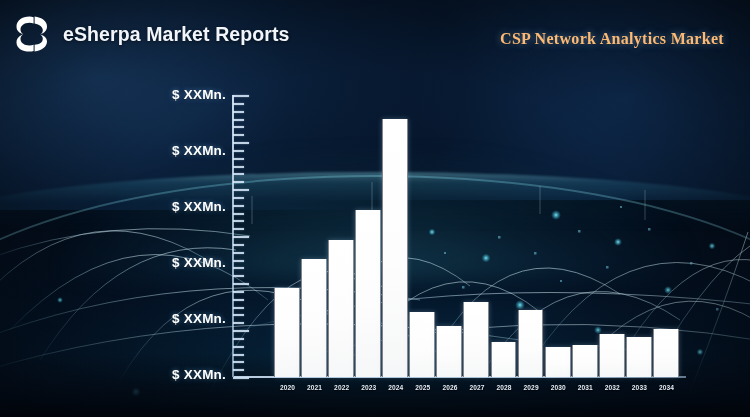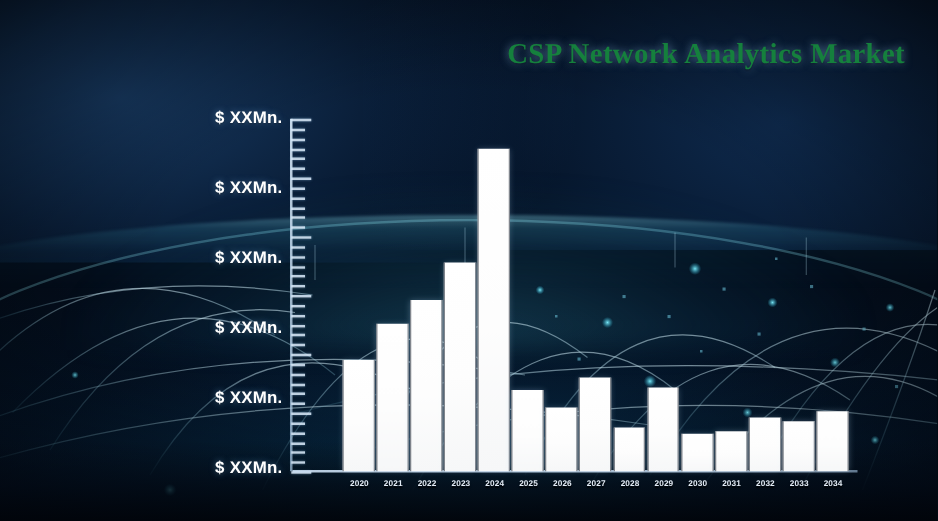--- a/index.html
+++ b/index.html
@@ -96,23 +96,23 @@
     color: #f2f6fb;
     font-size: 19.5px;
     font-weight: bold;
     letter-spacing: 0.1px;
     white-space: nowrap;
     text-shadow: 0 1px 3px rgba(0,0,0,0.5);
   }
   .report-title {
     position: absolute;
     right: 26px; top: 30px;
-    color: #15803d;
+    color: #fdba74;
     font-family: "Liberation Serif", serif;
-    font-size: 23px;
+    font-size: 16px;
     font-weight: bold;
     letter-spacing: 0.3px;
     white-space: nowrap;
     text-shadow: 0 0 7px rgba(150,200,245,0.55), 0 1px 2px rgba(0,0,0,0.55);
     z-index: 6;
   }
 
   
   .chart {
     position: absolute;
@@ -267,20 +267,38 @@
       <rect x="444" y="252" width="2" height="2"></rect>
       <rect x="660" y="330" width="2" height="2"></rect>
       <rect x="560" y="280" width="2" height="2"></rect>
       <rect x="620" y="206" width="2" height="2"></rect>
     </g>
   </svg>
 
   <div class="vignette"></div>
   <div class="bottom-fade"></div>
 
+  <div class="brand">
+    <svg class="brand-logo" viewBox="0 0 44 42">
+      <g fill="#ffffff">
+        <path d="M19.5 3.5 C 12 3.5 6.5 7.5 6.5 13.5 C 6.5 18 9.5 20 13 21.2
+                 C 11.2 19.8 10.5 18.4 10.5 16.6 C 10.5 12.6 14.2 9.8 19.5 9.8
+                 C 21.2 9.8 22.4 10 23.6 10.4 L 23.6 4.2 C 22.3 3.8 21 3.5 19.5 3.5 Z"></path>
+        <path d="M13.3 21.3 C 9.8 22.6 6.5 25.2 6.5 29.4 C 6.5 35 12 38.5 19.5 38.5
+                 C 21 38.5 22.3 38.3 23.6 37.9 L 23.6 31.8 C 22.4 32.2 21.2 32.4 19.5 32.4
+                 C 14.2 32.4 10.5 29.8 10.5 26 C 10.5 24 11.4 22.5 13.3 21.3 Z"></path>
+        <path d="M24.6 3.6 L 24.6 10.6 C 29.6 11.6 32.8 14.2 32.8 17.2
+                 C 32.8 19 31.9 20.4 30.3 21.4 C 34 20.2 37 17.8 37 13.6
+                 C 37 8.2 31.8 4.4 24.6 3.6 Z"></path>
+        <path d="M30.4 21.5 C 32 22.6 32.8 24 32.8 25.8 C 32.8 29.4 29.4 31.6 24.6 31.8
+                 L 24.6 38.4 C 31.9 37.8 37 33.6 37 28.6 C 37 24.8 34 22.6 30.4 21.5 Z"></path>
+      </g>
+    </svg>
+    <div class="brand-text">eSherpa Market Reports</div>
+  </div>
 
   <div class="report-title">CSP Network Analytics Market</div>
 
   <div class="chart">
     <div class="ylabels" id="ylabels">
         <div class="ylabel" style="top: 6px;">$ XXMn.</div>
         <div class="ylabel" style="top: 62px;">$ XXMn.</div>
         <div class="ylabel" style="top: 118px;">$ XXMn.</div>
         <div class="ylabel" style="top: 174px;">$ XXMn.</div>
         <div class="ylabel" style="top: 230px;">$ XXMn.</div>

